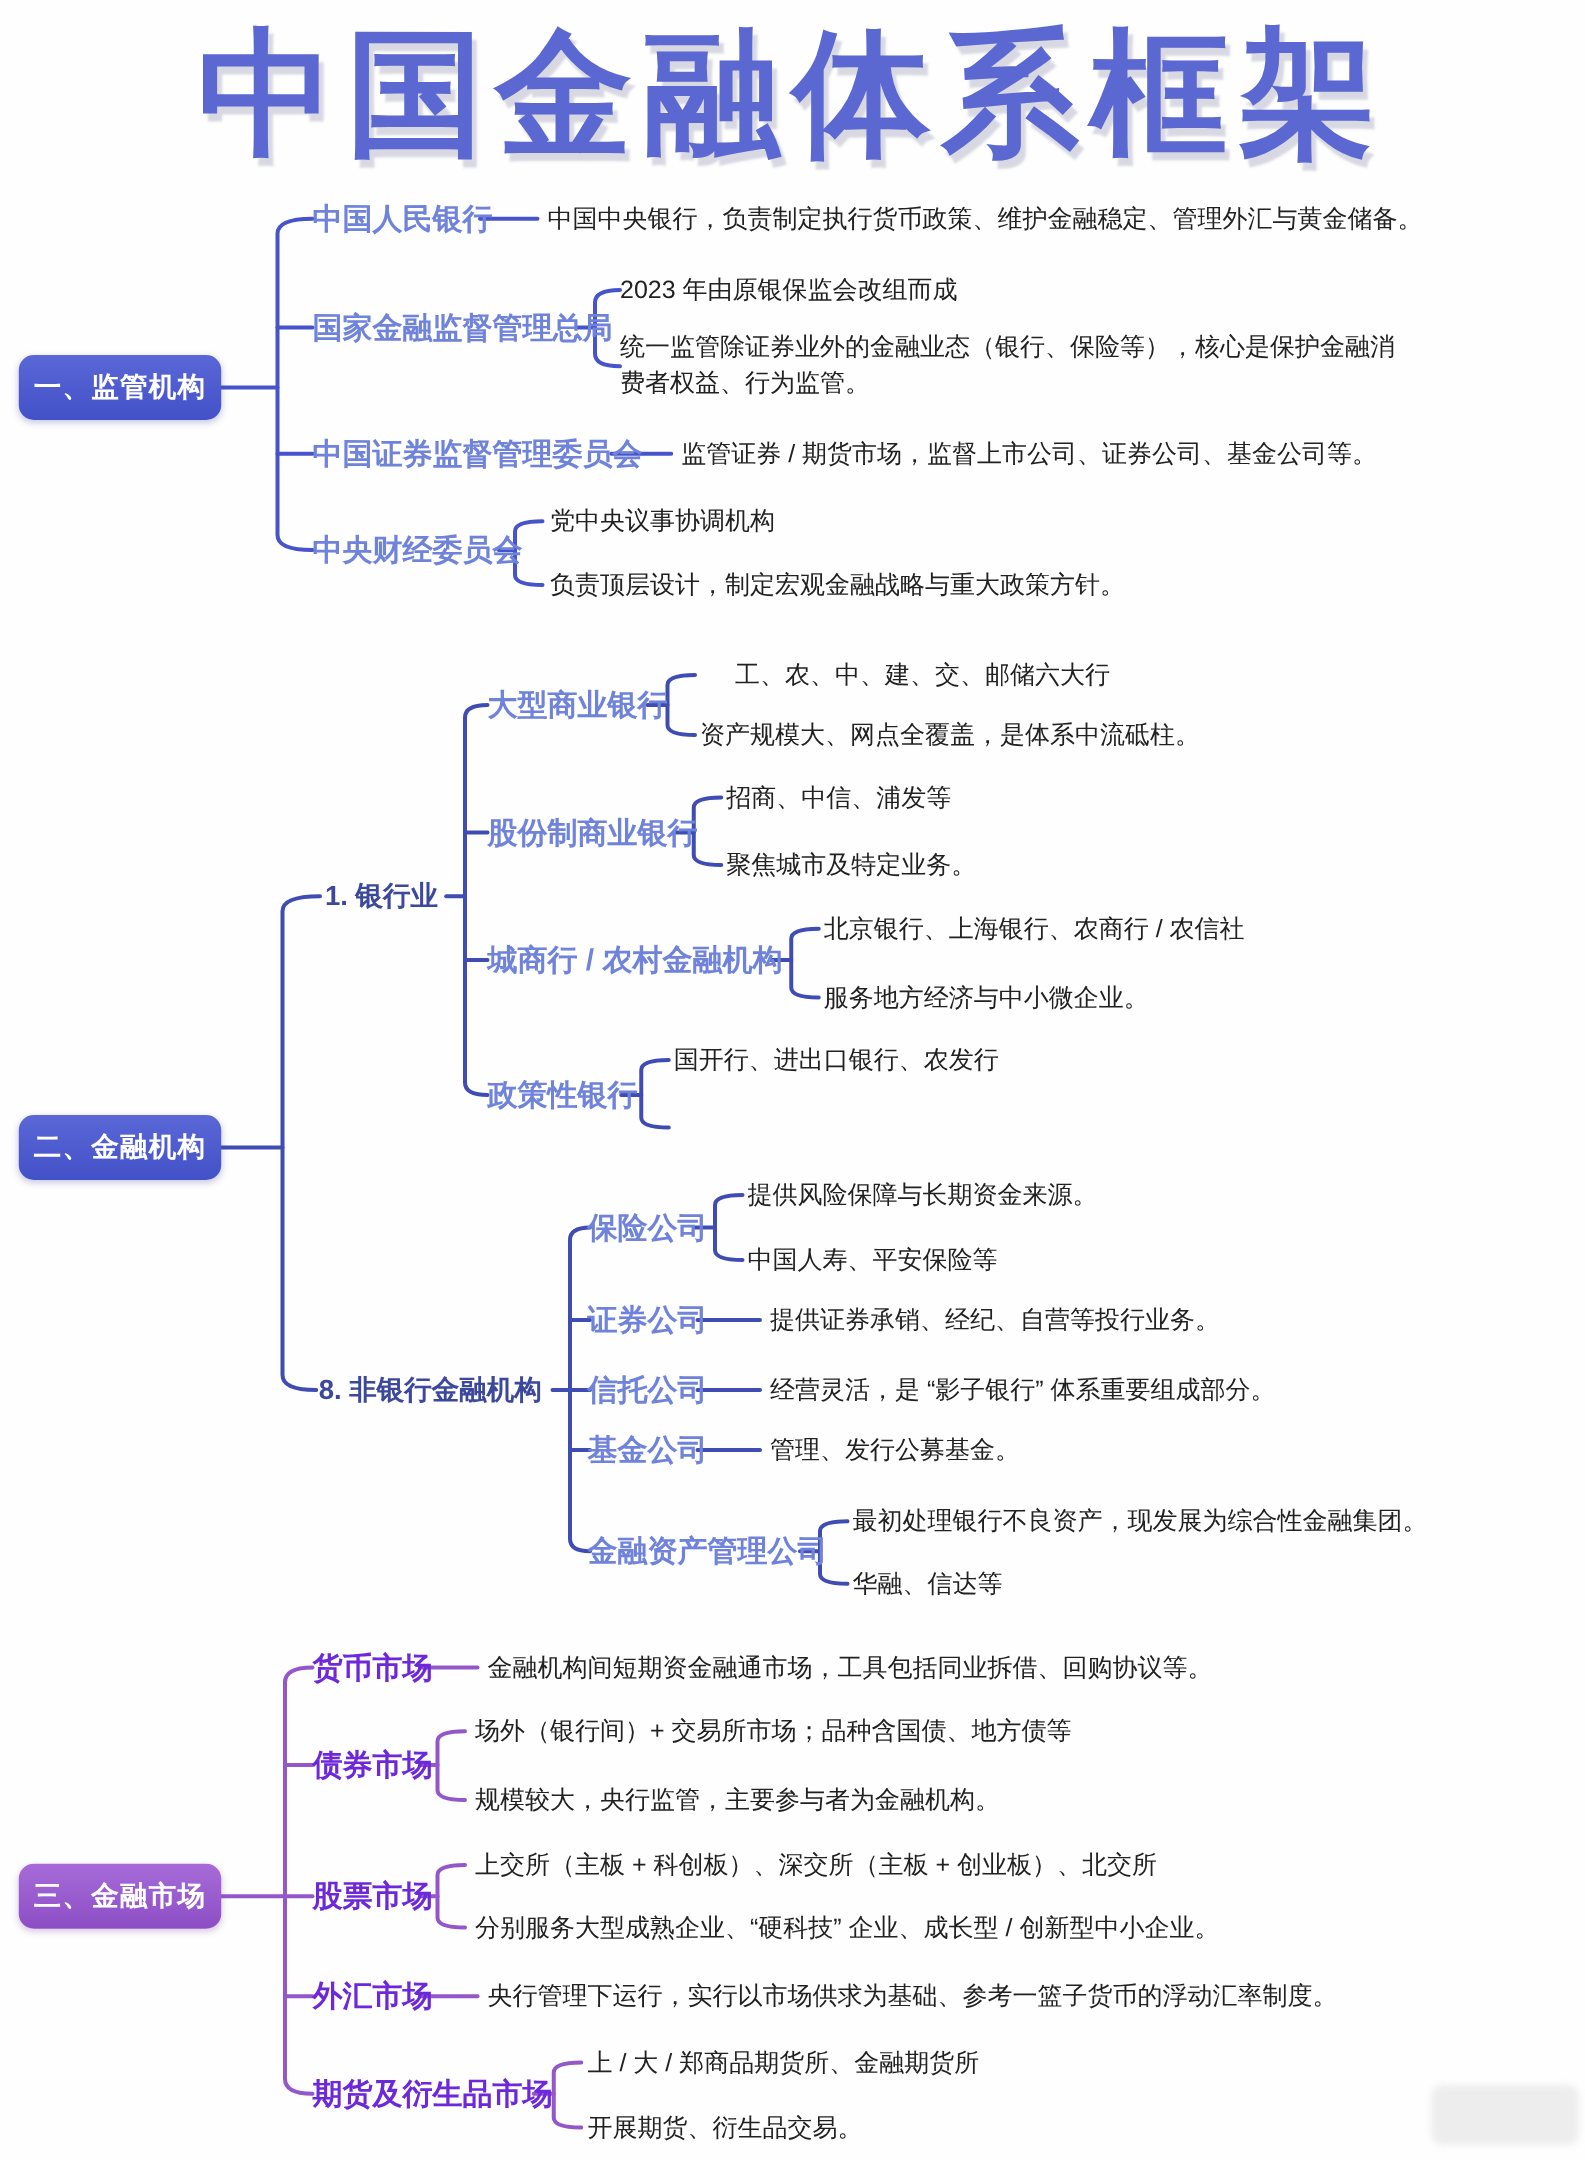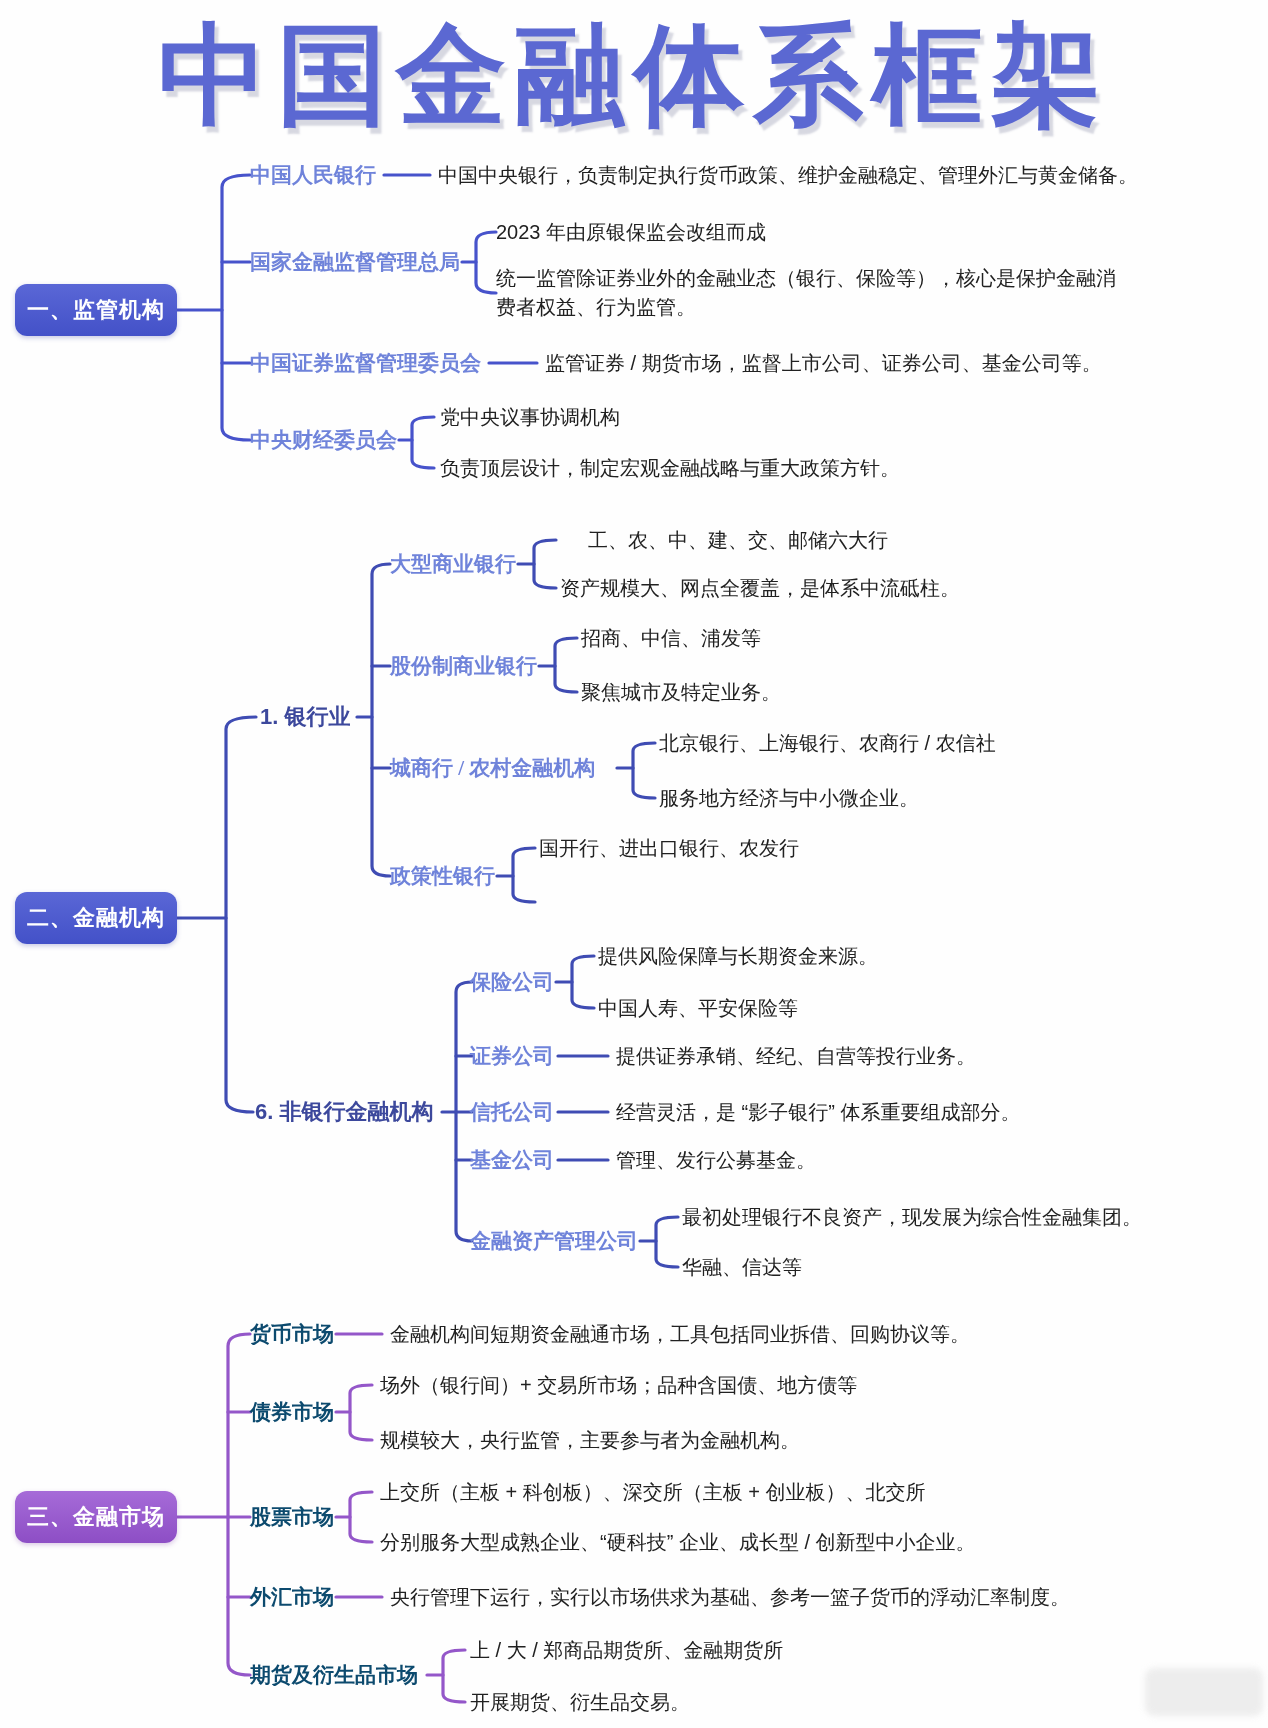--- a/index.html
+++ b/index.html
@@ -15,23 +15,23 @@
   .sbox{
     position:absolute;width:162px;height:52px;transform:translateY(-50%);
     display:flex;align-items:center;justify-content:center;
     color:#fff;font-size:22px;font-weight:700;letter-spacing:1px;border-radius:12px;
     box-shadow:0 2px 5px rgba(60,70,160,0.28);white-space:nowrap;
   }
   .sbox.blue{background:linear-gradient(180deg,#5a67d6,#4351c8);}
   .sbox.purple{background:linear-gradient(180deg,#a66bd8,#8d4ec5);box-shadow:0 2px 5px rgba(130,70,170,0.28);}
   .blabel{
     position:absolute;transform:translateY(-50%);
-    font-size:21px;font-weight:700;color:#6f83da;white-space:nowrap;font-family:Liberation Serif, serif;
+    font-size:24px;font-weight:700;color:#6f83da;white-space:nowrap;
   }
-  .blabel.violet{color:#0c4a6e;}
+  .blabel.violet{color:#6d28d9;}
   .glabel{
     position:absolute;transform:translateY(-50%);
     font-size:22px;font-weight:700;color:#3c489c;white-space:nowrap;
   }
   .desc{
     position:absolute;transform:translateY(-50%);
     font-size:20px;font-weight:500;color:#212121;white-space:nowrap;
   }
   .desc.wrap{white-space:normal;line-height:29px;}
   svg.lines{position:absolute;left:0;top:0;width:1268px;height:1728px;}
@@ -136,21 +136,21 @@
   <div class="desc" style="left:581px;top:638px;">招商、中信、浦发等</div>
   <div class="desc" style="left:581px;top:692px;">聚焦城市及特定业务。</div>
 
   <div class="blabel" style="left:390px;top:768px;">城商行 / 农村金融机构</div>
   <div class="desc" style="left:659px;top:743px;">北京银行、上海银行、农商行 / 农信社</div>
   <div class="desc" style="left:659px;top:798px;">服务地方经济与中小微企业。</div>
 
   <div class="blabel" style="left:390px;top:876px;">政策性银行</div>
   <div class="desc" style="left:539px;top:848px;">国开行、进出口银行、农发行</div>
 
-  <div class="glabel" style="left:255px;top:1112px;">6. 非银行金融机构</div>
+  <div class="glabel" style="left:255px;top:1112px;">8. 非银行金融机构</div>
 
   <div class="blabel" style="left:470px;top:982px;">保险公司</div>
   <div class="desc" style="left:598px;top:956px;">提供风险保障与长期资金来源。</div>
   <div class="desc" style="left:598px;top:1008px;">中国人寿、平安保险等</div>
 
   <div class="blabel" style="left:470px;top:1056px;">证券公司</div>
   <div class="desc" style="left:616px;top:1056px;">提供证券承销、经纪、自营等投行业务。</div>
 
   <div class="blabel" style="left:470px;top:1112px;">信托公司</div>
   <div class="desc" style="left:616px;top:1112px;">经营灵活，是 “影子银行” 体系重要组成部分。</div>

